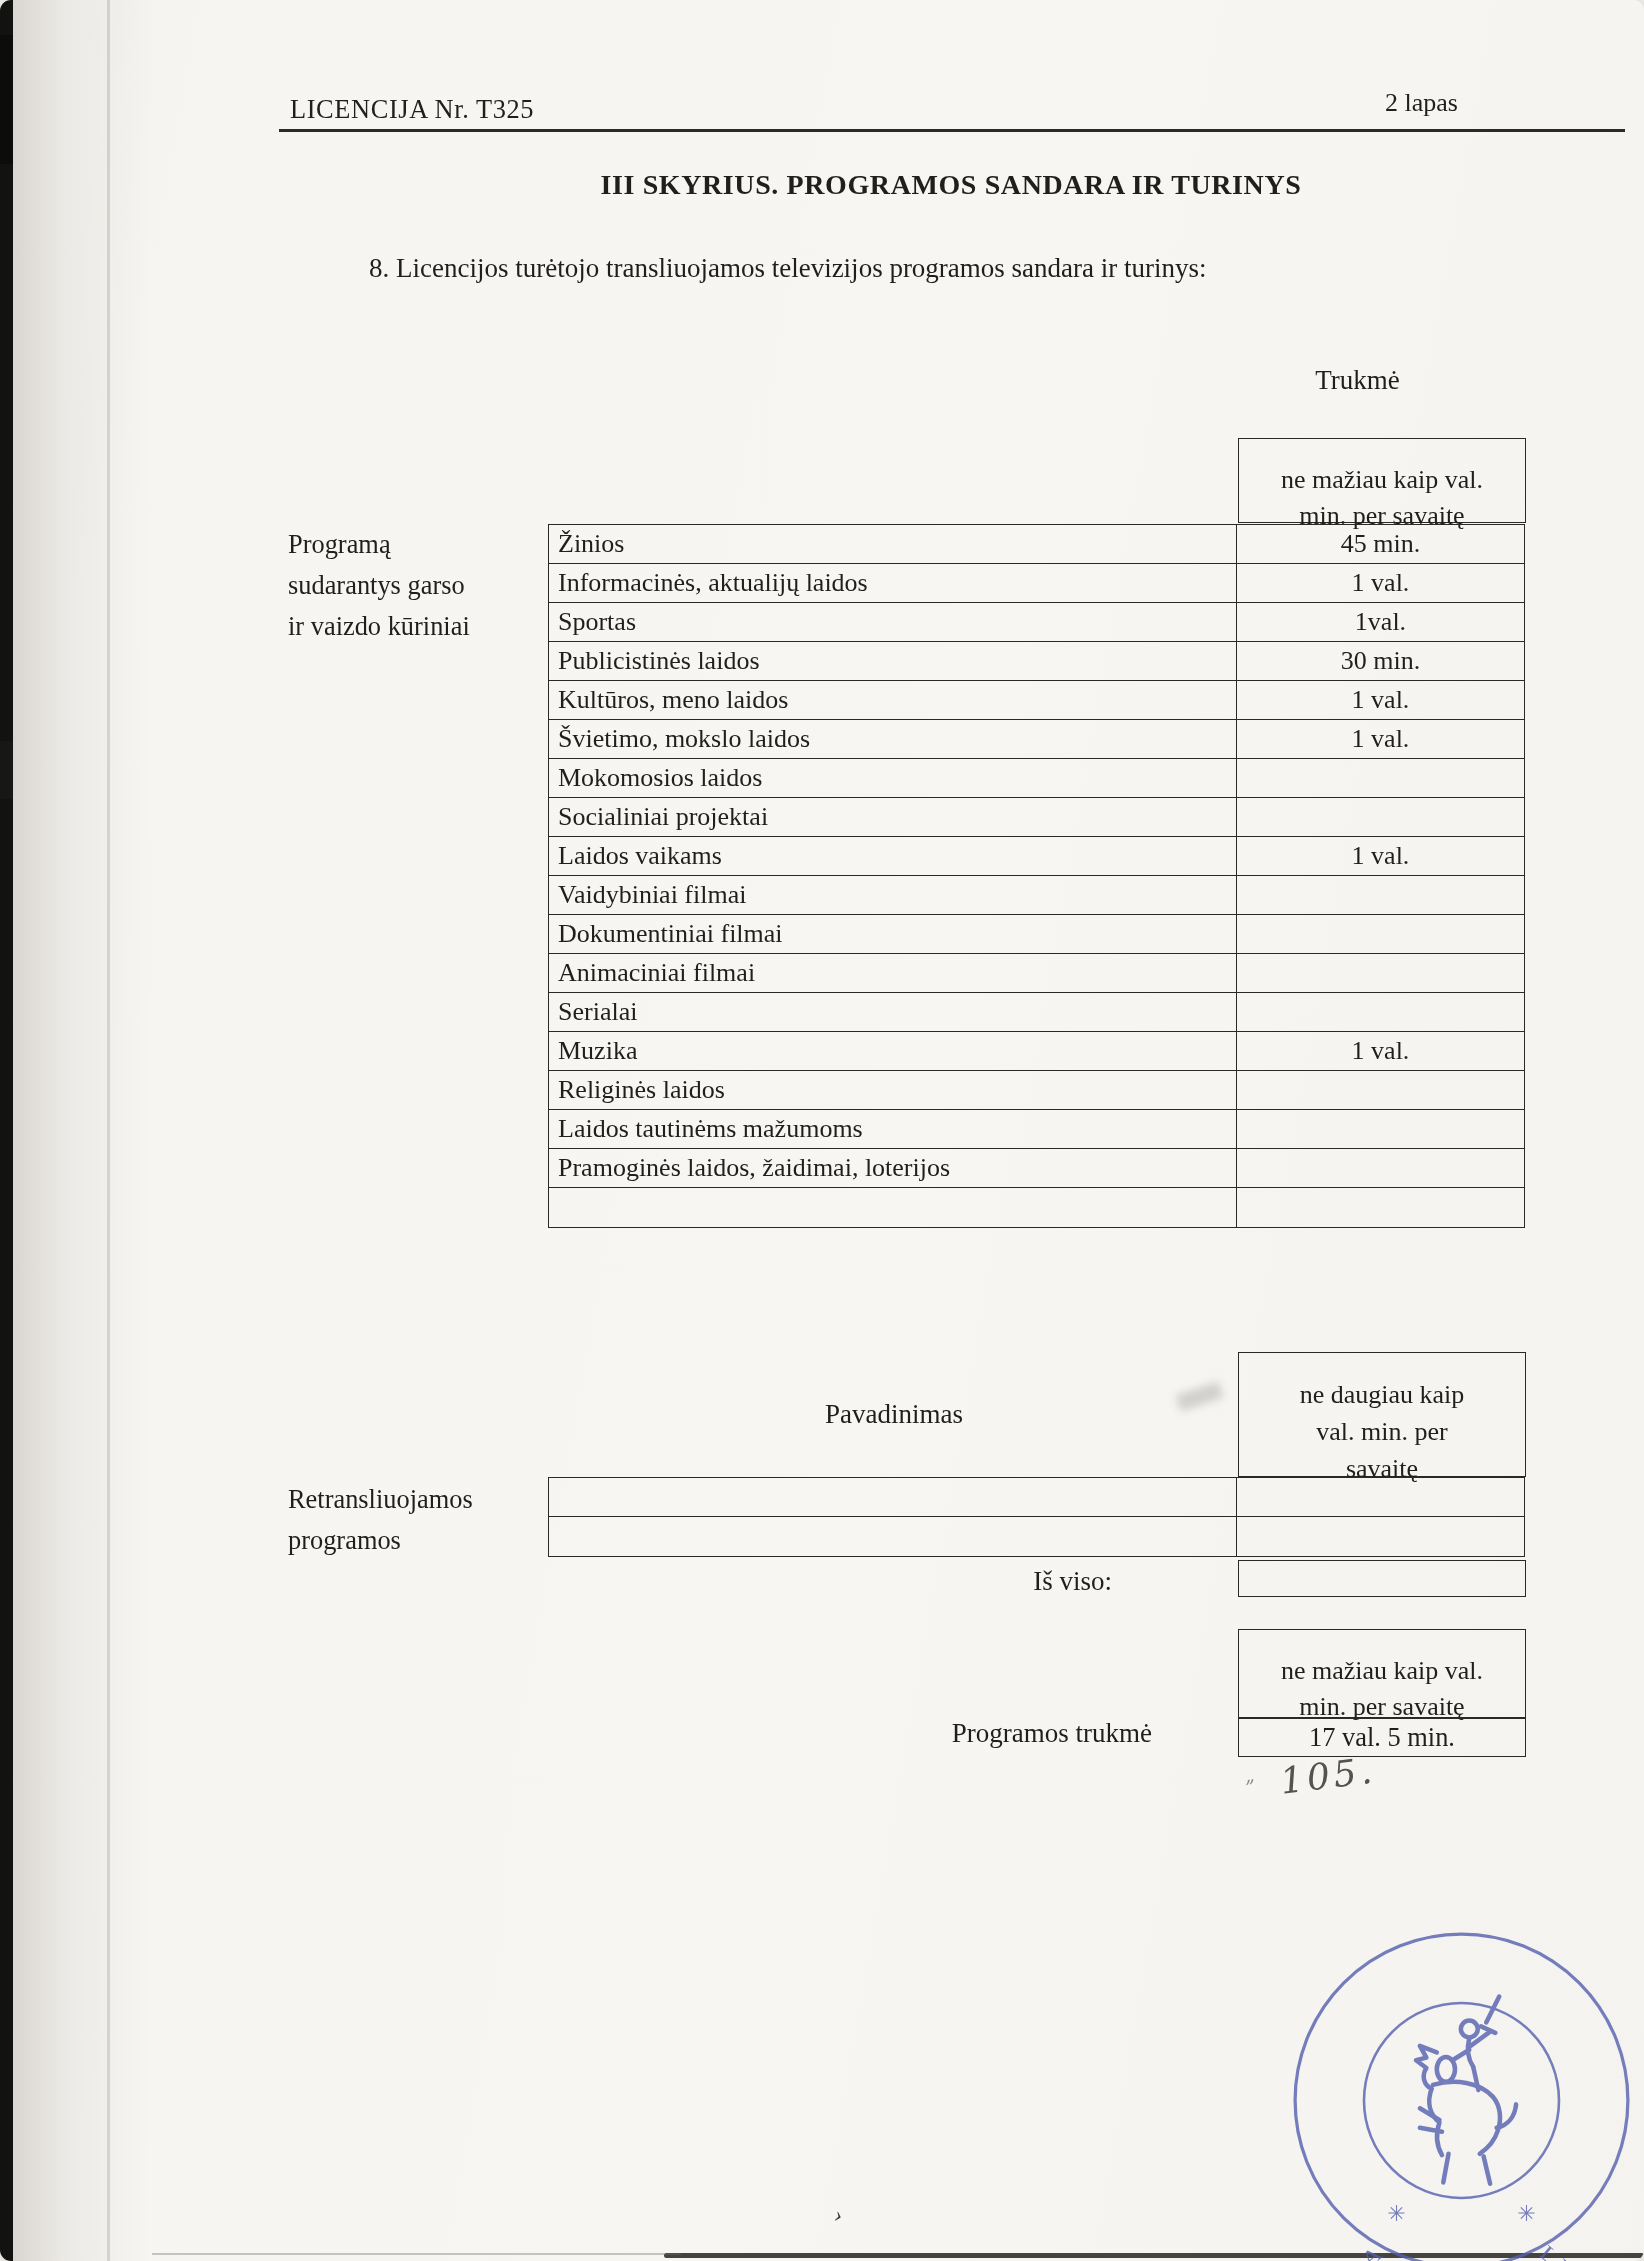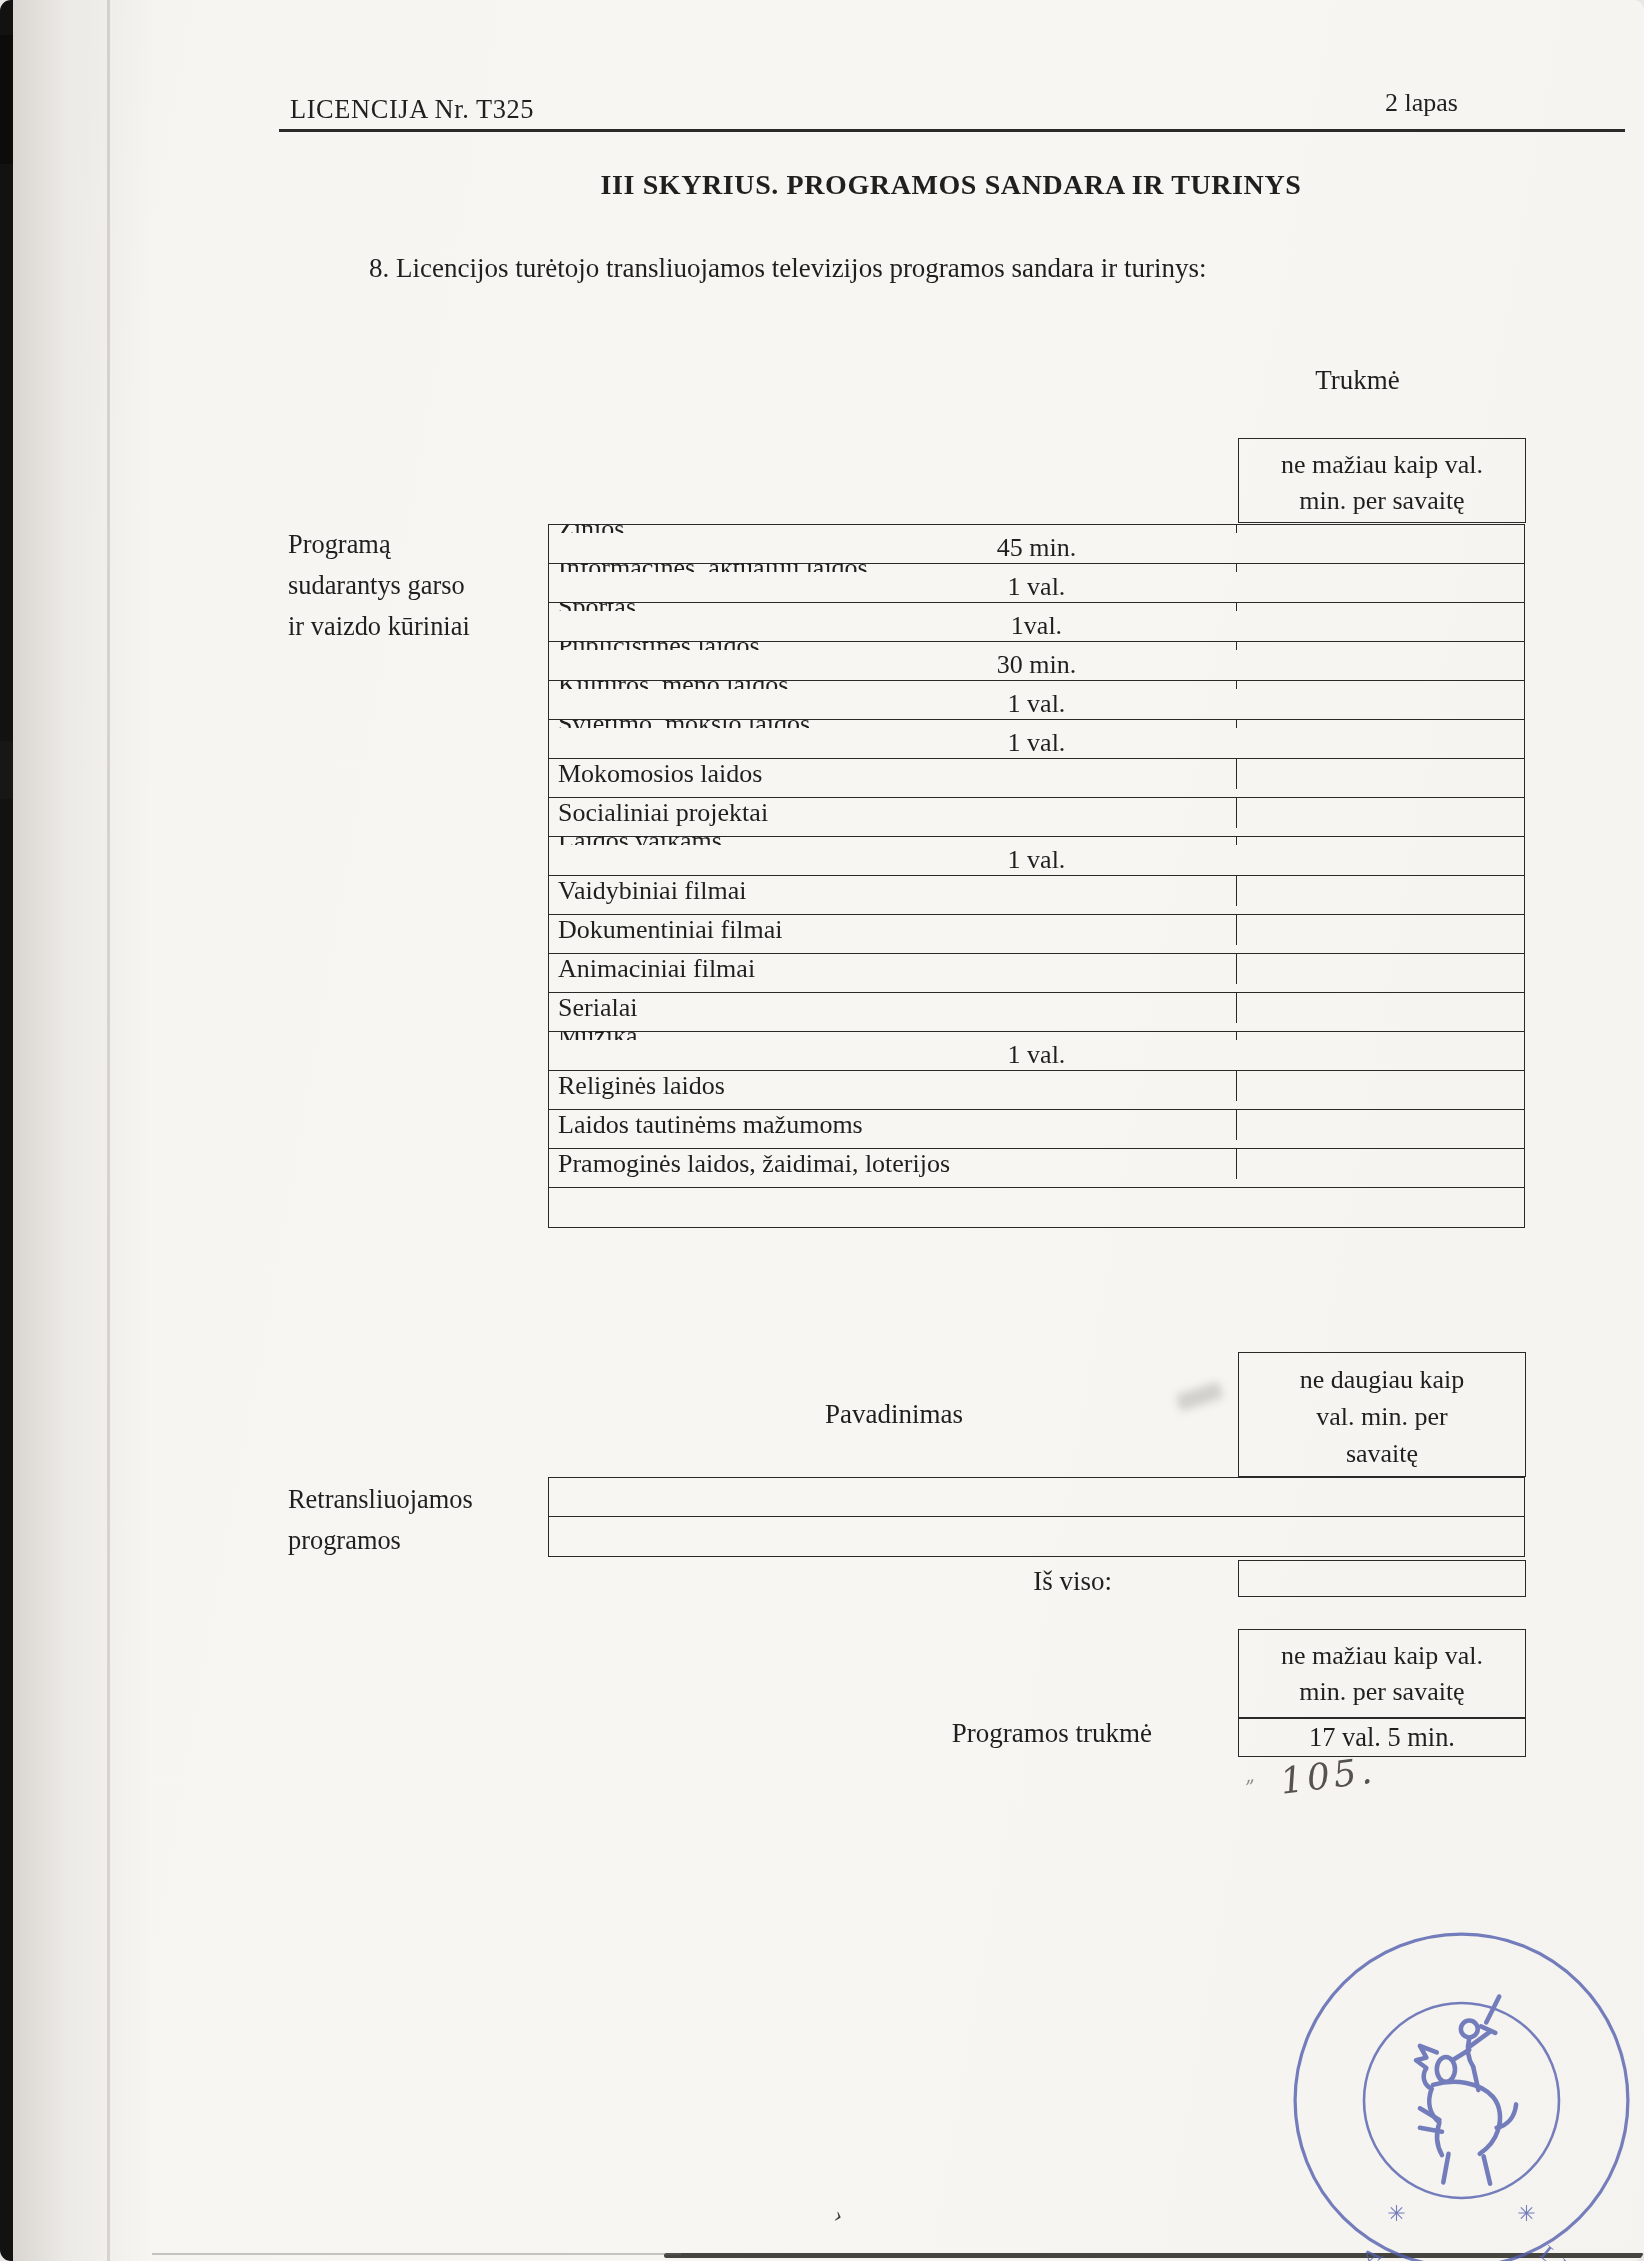--- a/index.html
+++ b/index.html
@@ -32,31 +32,31 @@
   .hdr-right { position:absolute; left:1385px; top:88px; font-size:26px; }
   .hdr-rule  { position:absolute; left:279px; top:129px; width:1346px; height:2.6px; background:#2b2a28; }
 
   .doc-title { position:absolute; left:277px; top:169px; width:1348px; text-align:center;
     font-size:28px; font-weight:bold; letter-spacing:0.6px; }
   .intro { position:absolute; left:369px; top:253px; font-size:27px; }
 
   .trukme { position:absolute; left:1261px; top:365px; width:193px; text-align:center; font-size:27px; }
 
   .hdrbox { position:absolute; left:1238px; width:288px; border:1.9px solid #2a2927;
-    text-align:center; font-size:26px; background:transparent; padding-top:8px; }
+    text-align:center; font-size:26px; background:transparent; padding-top:23px; }
   .hdrbox div { line-height:36px; }
   .hdrbox-1 { top:438px; height:85px; }
   .hdrbox-2 { top:1352px; height:125px; }
   .hdrbox-2 div { line-height:37px; }
   .hdrbox-3 { top:1629px; height:89px; }
 
   .tbl { position:absolute; left:548px; width:977px; border:1.9px solid #2a2927; background:transparent; }
   .tbl-1 { top:524px; }
   .tbl-2 { top:1477px; }
-  .trow { display:flex; height:39px; border-bottom:1.9px solid #2a2927;flex-direction:column; }
+  .trow { display:flex; height:39px; border-bottom:1.9px solid #2a2927; }
   .trow:last-child { border-bottom:none; }
   .tcell-name { width:688px; border-right:1.9px solid #2a2927; display:flex; align-items:center;
     padding-left:9px; font-size:26px; white-space:nowrap; overflow:hidden; }
   .tcell-val { flex:1; display:flex; align-items:center; justify-content:center; font-size:26px; }
 
   .side-label { position:absolute; left:288px; font-size:26.4px; line-height:41px; }
   .side-1 { top:524px; }
   .side-2 { top:1479px; }
 
   .pavadinimas { position:absolute; left:765px; top:1399px; width:258px; text-align:center; font-size:27px; }

